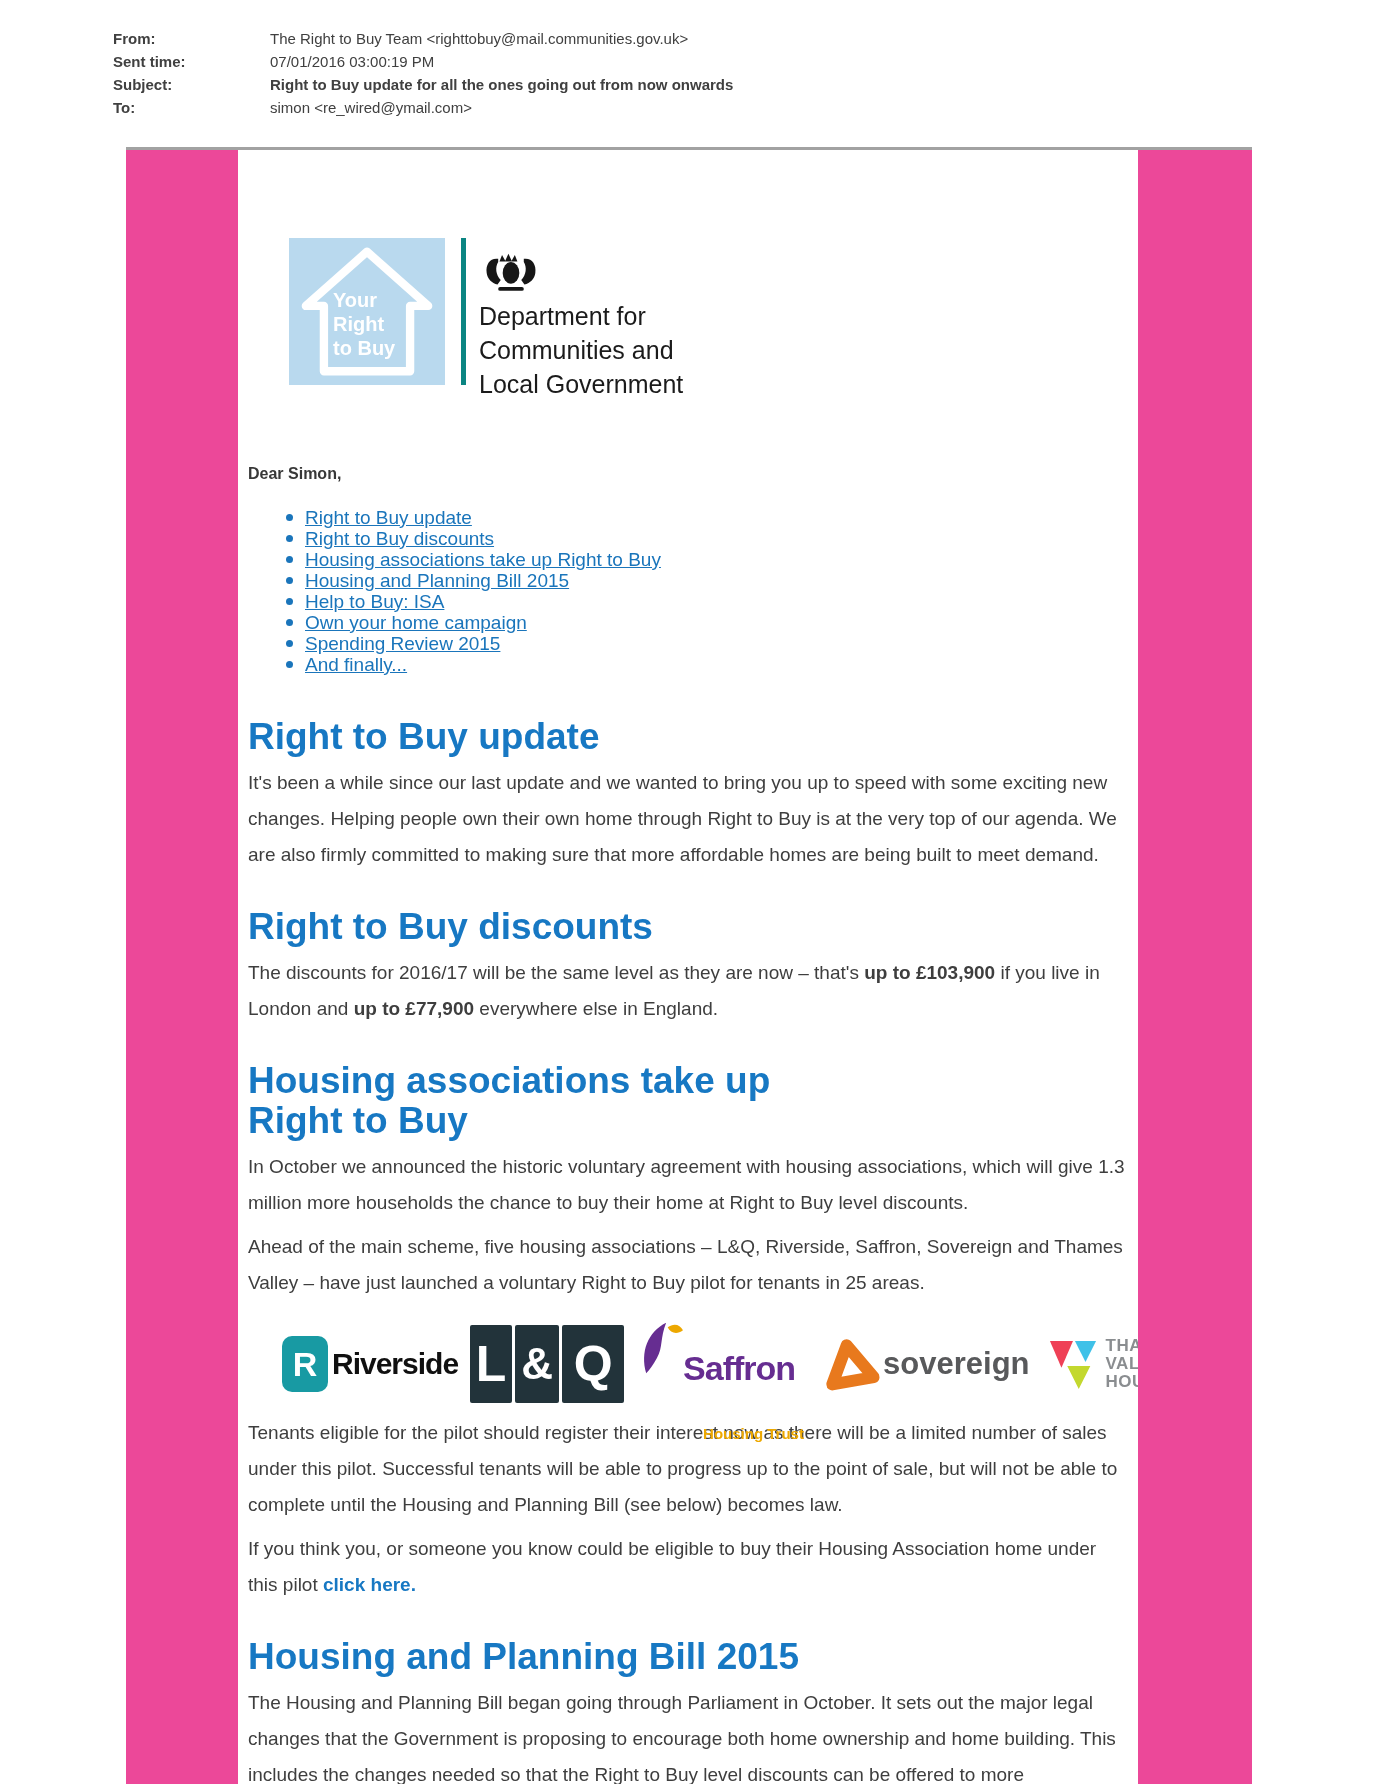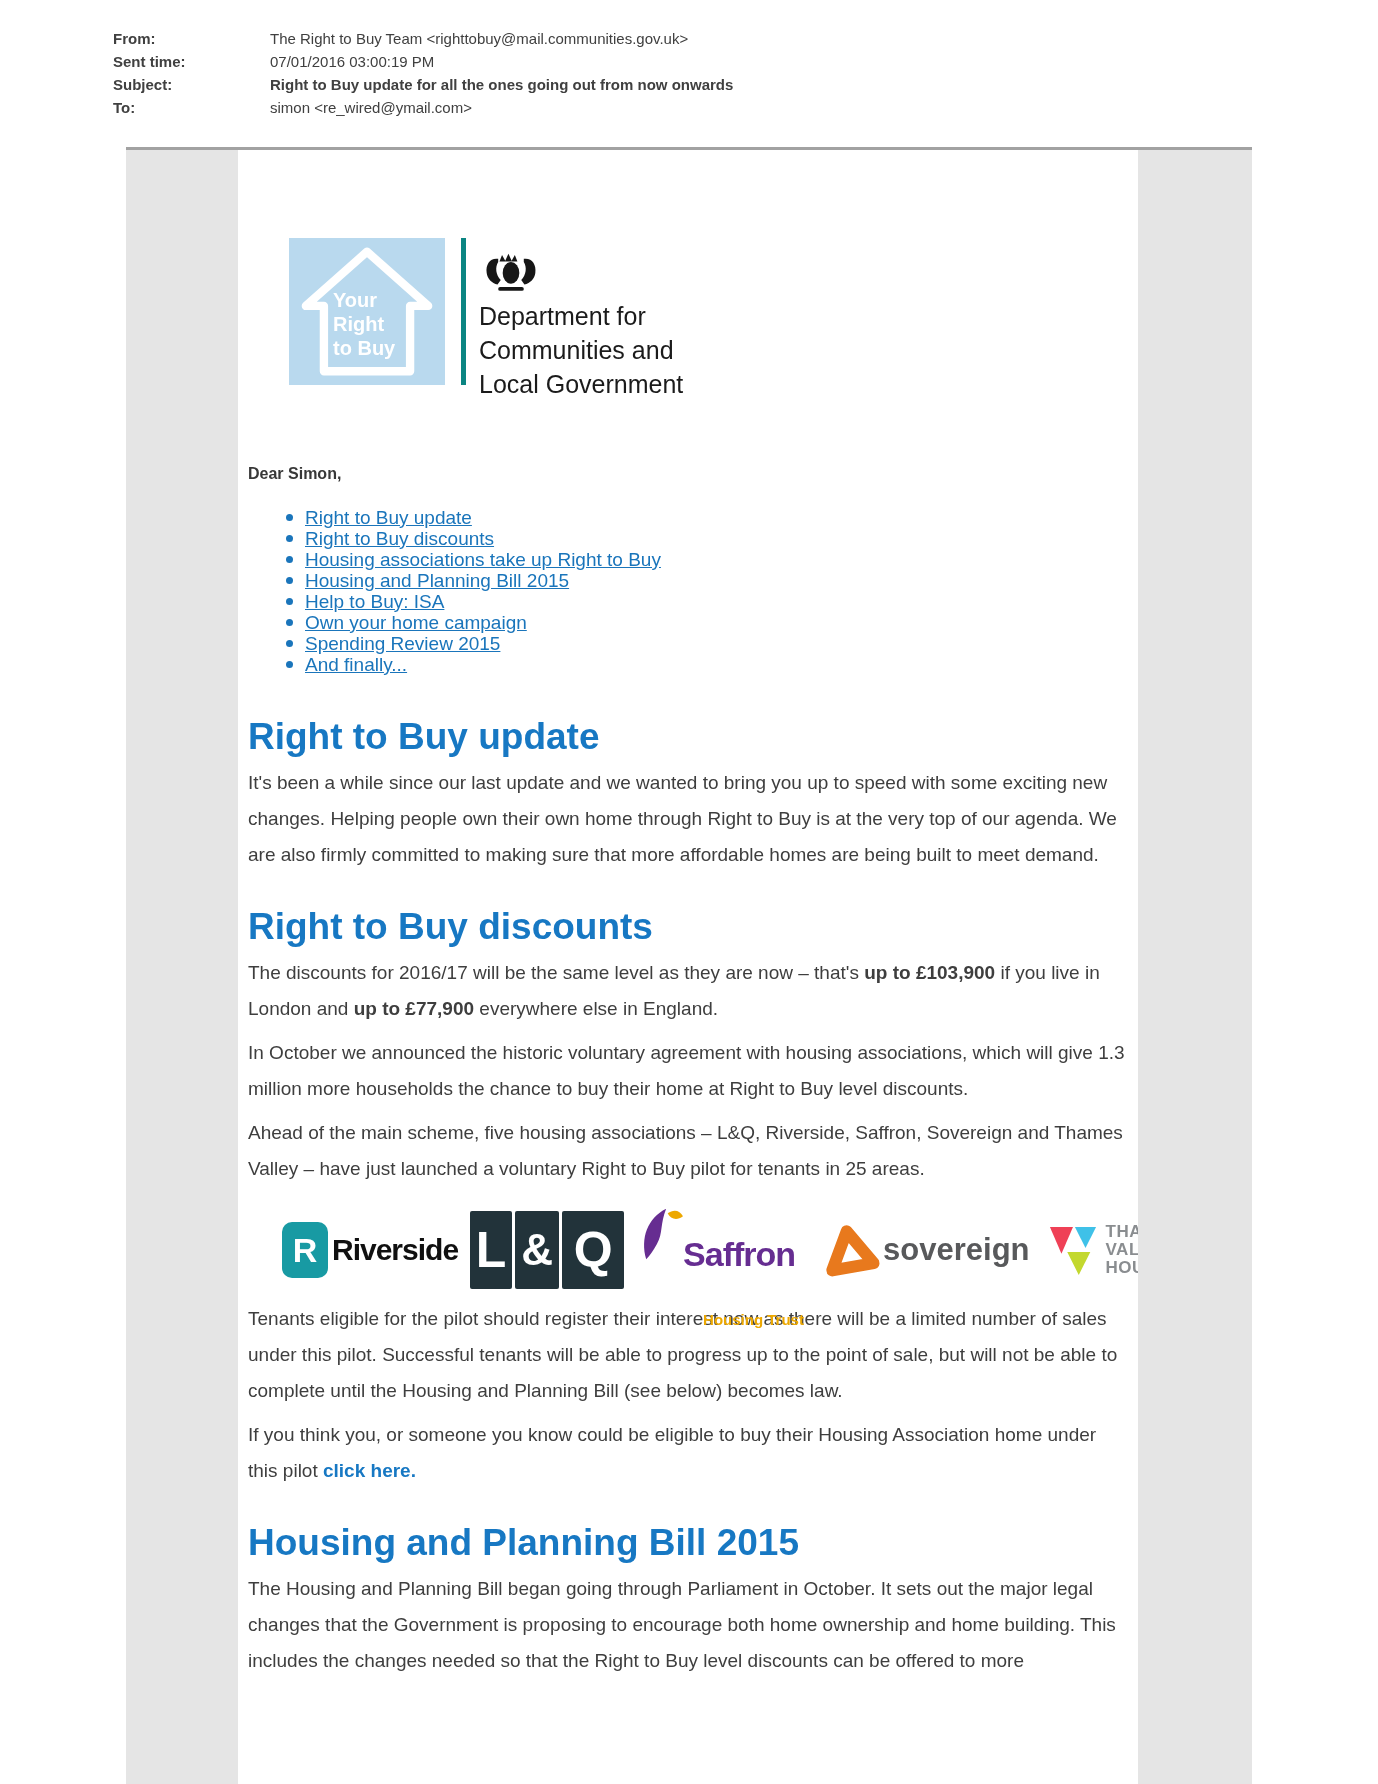--- a/index.html
+++ b/index.html
@@ -10,21 +10,21 @@
   }
 
   
   .email-hdr { position:absolute; left:113px; top:27px; font-size:15px; color:#404040; }
   .hrow { display:flex; height:23px; align-items:center; }
   .hlabel { width:157px; font-weight:bold; }
   .hvalue.bold { font-weight:bold; }
 
   
   .canvas { position:absolute; left:126px; top:147px; width:1126px; height:1637px;
-            background:#e5e5e5; border-top:3px solid #a2a2a2; }
+            background:#ec4899; border-top:3px solid #a2a2a2; }
   .paper  { position:absolute; left:112px; top:0; width:900px; height:100%; background:#ffffff; overflow:hidden; }
   .content{ padding:0 10px; }
 
   
   .banner { margin:88px 0 0 41px; display:flex; }
   .rtb-square { width:156px; height:147px; background:#b9d9ee; position:relative; flex:none; }
   .rtb-house { position:absolute; left:4px; top:4px; }
   .rtb-text { position:absolute; left:44px; top:50px; color:#fff; font-weight:bold;
               font-size:20px; line-height:24px; }
   .teal-bar { width:5px; height:147px; background:#0b8582; margin-left:16px; flex:none; }
@@ -161,20 +161,24 @@
             <a>And finally...</a>
           </li>
       </ul>
 
       <h1 class="first">Right to Buy update</h1>
       <p>It's been a while since our last update and we wanted to bring you up to speed with some exciting new changes. Helping people own their own home through Right to Buy is at the very top of our agenda. We are also firmly committed to making sure that more affordable homes are being built to meet demand.</p>
 
       <h1>Right to Buy discounts</h1>
       <p><span>The discounts for 2016/17 will be the same level as they are now – that's </span><b>up to £103,900</b><span> if you live in London and </span><b>up to £77,900</b><span> everywhere else in England.</span></p>
 
+      <h1>
+          <span class="hline">Housing associations take up</span>
+          <span class="hline">Right to Buy</span>
+        </h1>
       <p>In October we announced the historic voluntary agreement with housing associations, which will give 1.3 million more households the chance to buy their home at Right to Buy level discounts.</p>
       <p>Ahead of the main scheme, five housing associations – L&amp;Q, Riverside, Saffron, Sovereign and Thames Valley – have just launched a voluntary Right to Buy pilot for tenants in 25 areas.</p>
 
       <div class="partners">
         <div class="riv">
           <div class="riv-icon">R</div>
           <span class="riv-name">Riverside</span>
         </div>
         <div class="lq">
           <div class="lq-box lq-l">L</div>

